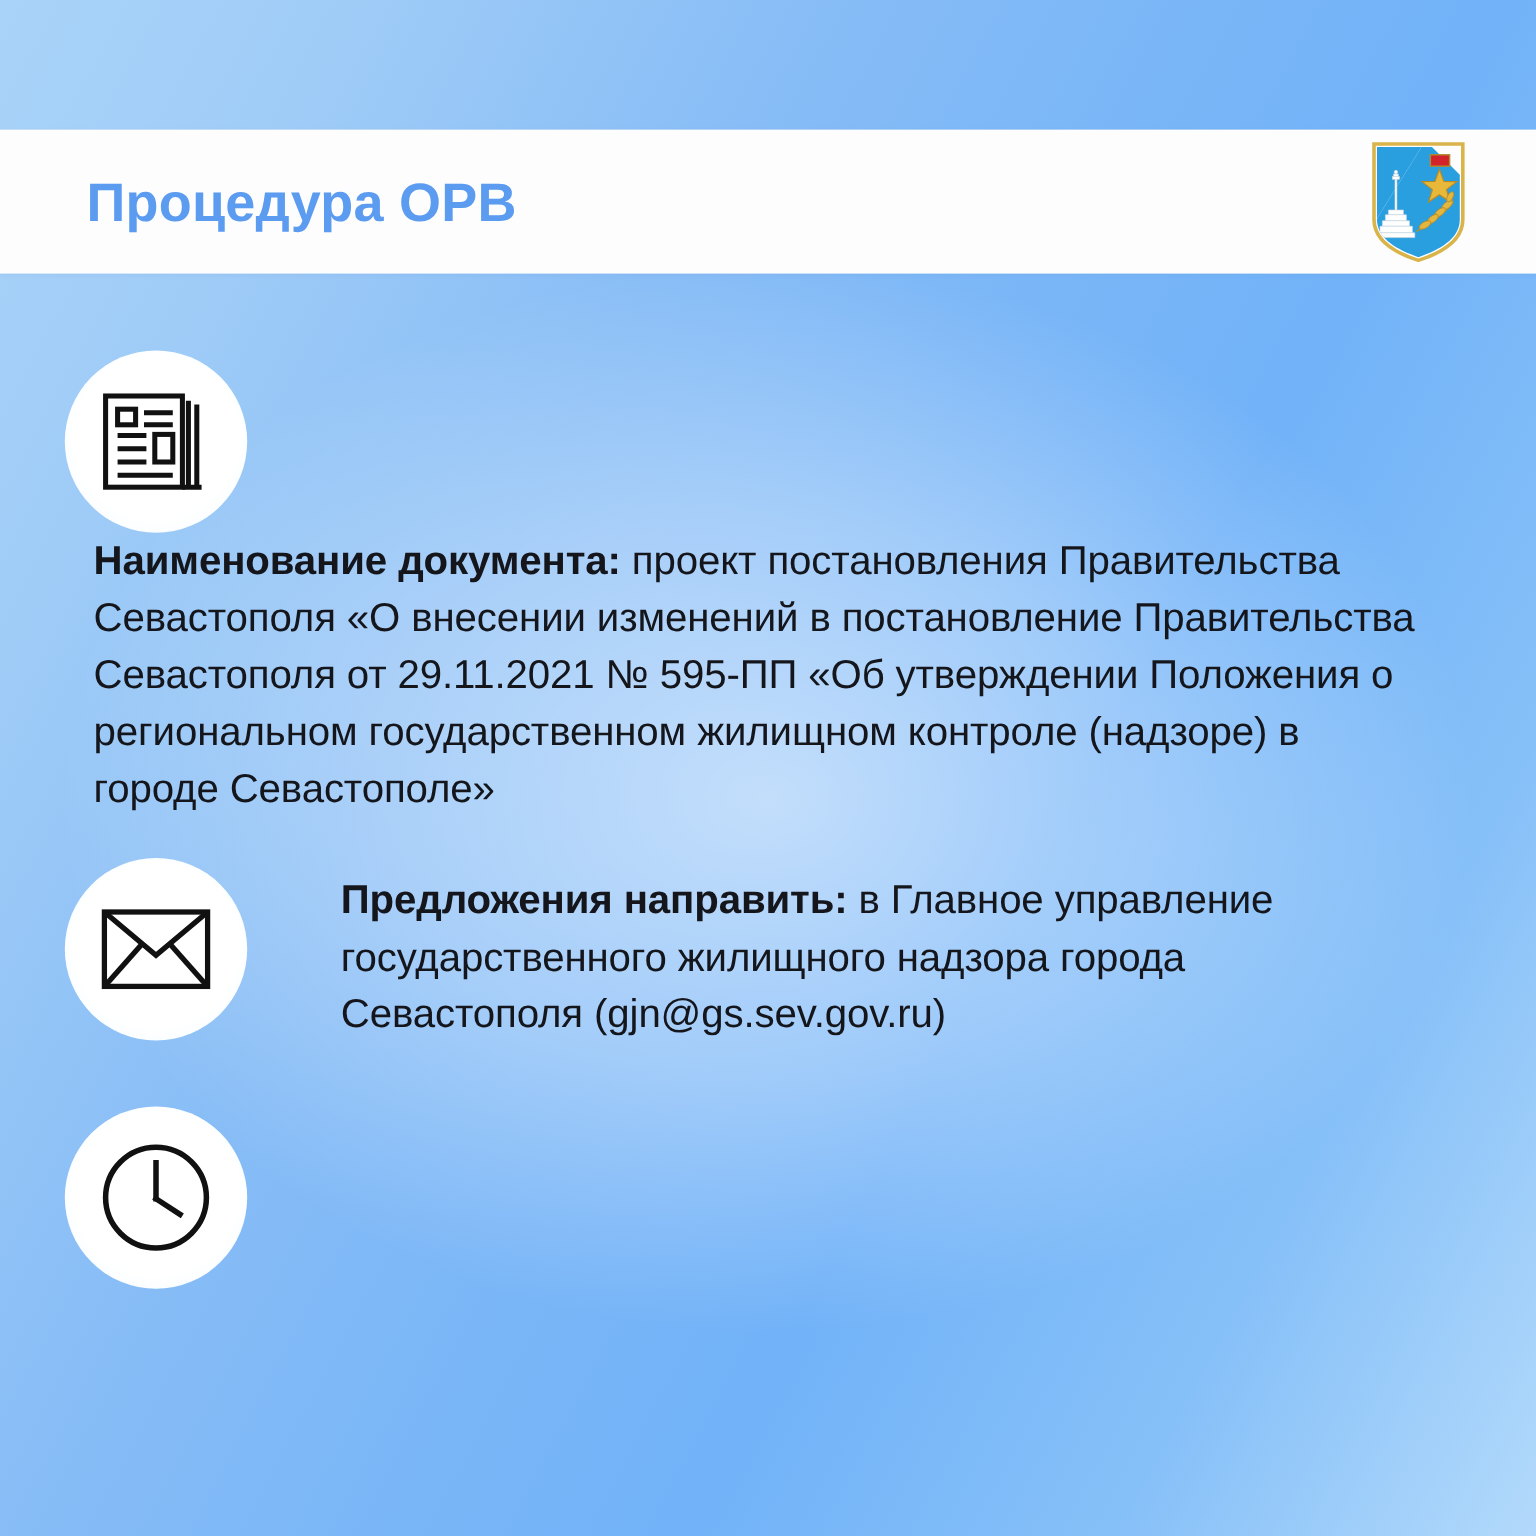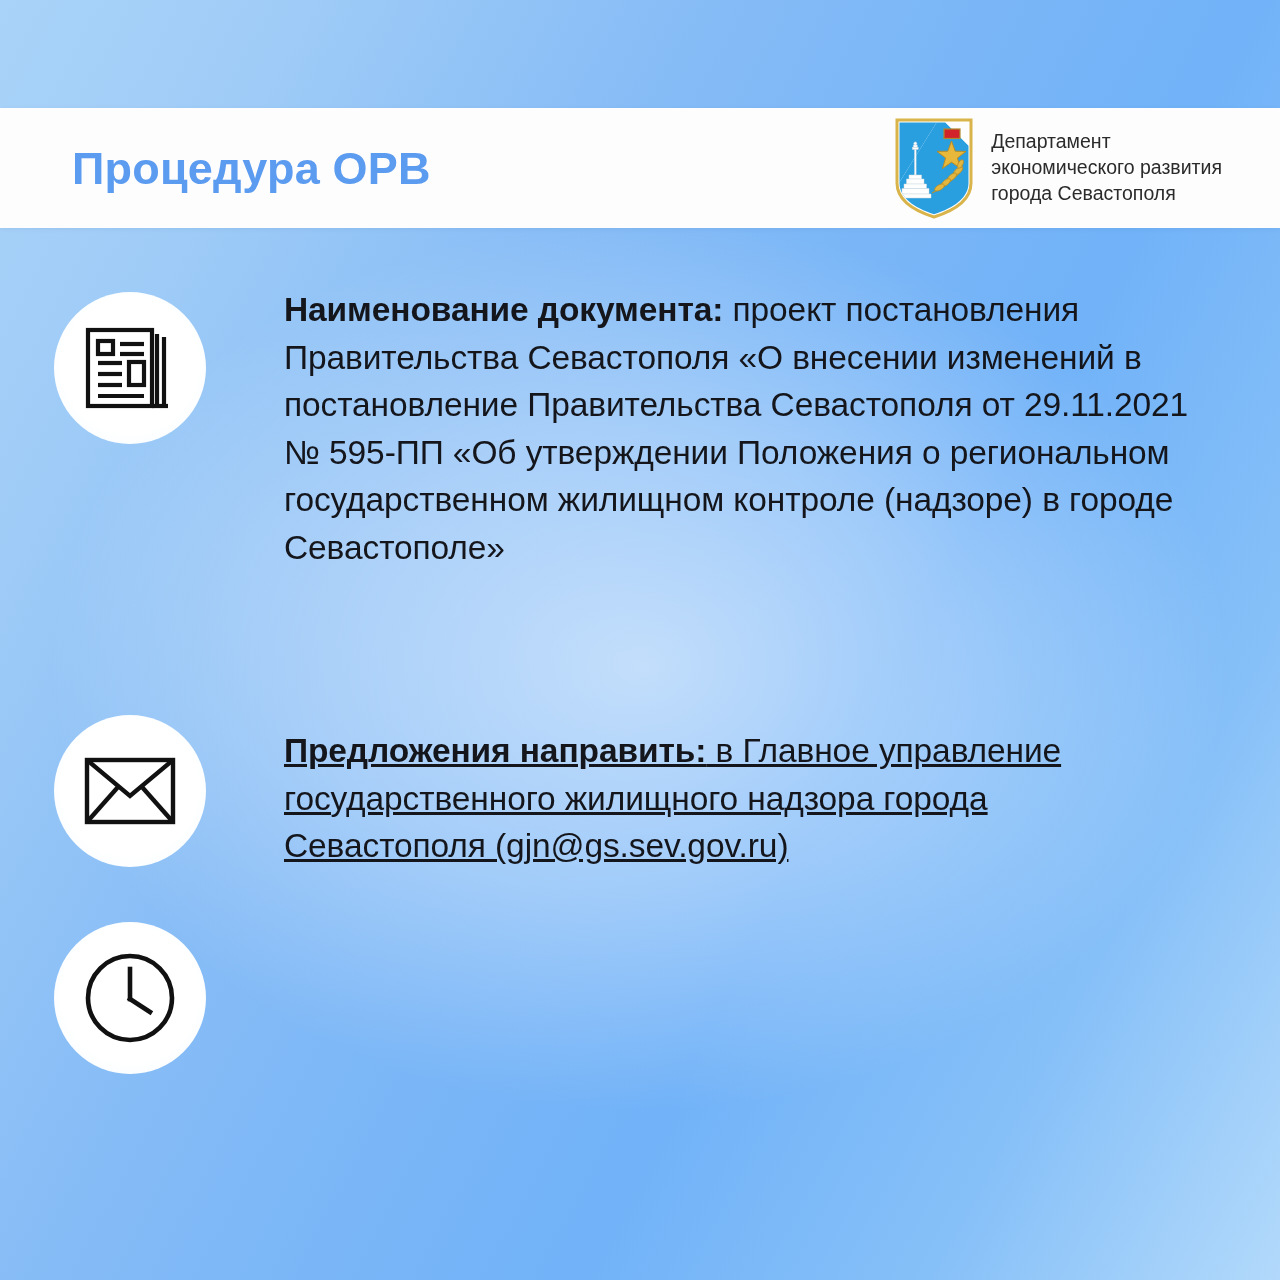--- a/index.html
+++ b/index.html
@@ -90,21 +90,21 @@
   }
 
   .block {
     position: absolute;
     left: 0;
     width: 1280px;
     display: flex;
     align-items: flex-start;
   }
 
-  .block-1 { top: 0px; }
+  .block-1 { top: 0px; flex-direction: column; }
   .block-2 { top: 433px; }
   .block-3 { top: 646px; }
 
   .icon-badge {
     position: relative;
     flex: 0 0 auto;
     width: 152px;
     height: 152px;
     margin-left: 54px;
     border-radius: 50%;
@@ -128,21 +128,21 @@
 
   .block-text b {
     font-weight: bold;
   }
 
   .block-1 .icon-badge { margin-top: 6px; }
   .block-2 .icon-badge { margin-top: -4px; }
   .block-3 .icon-badge { margin-top: -10px; }
 
   .block-1 .block-text { margin-top: 0px; }
-  .block-2 .block-text { margin-top: 8px; text-decoration: underline; }
+  .block-2 .block-text { margin-top: 8px; }
   .block-3 .block-text { margin-top: 2px; }
 </style>
 </head>
 <body>
 
 <div class="poster">
 
   <div class="header-bar">
 
     <div class="header-title">Процедура ОРВ</div>
@@ -187,25 +187,20 @@
             <path d="M68 48 C60 58 50 68 38 76 C48 72 60 63 69 52 Z"></path>
             <ellipse cx="64" cy="54" rx="5.4" ry="2.6" transform="rotate(-38 64 54)"></ellipse>
             <ellipse cx="58" cy="60" rx="5.4" ry="2.6" transform="rotate(-38 58 60)"></ellipse>
             <ellipse cx="52" cy="65.5" rx="5.4" ry="2.6" transform="rotate(-38 52 65.5)"></ellipse>
             <ellipse cx="45.5" cy="70.5" rx="5.4" ry="2.6" transform="rotate(-30 45.5 70.5)"></ellipse>
             <ellipse cx="66.5" cy="47" rx="4.6" ry="2.3" transform="rotate(-62 66.5 47)"></ellipse>
           </g>
         </g>
       </svg>
 
-      <div class="logo-text">
-        <span class="ln">Департамент</span>
-        <span class="ln">экономического развития</span>
-        <span class="ln">города Севастополя</span>
-      </div>
     </div>
   </div>
 
   <div class="blocks">
 
     <div class="block block-1">
       <div class="icon-badge">
         <svg width="92" height="88" viewBox="0 0 92 88">
           <g fill="none" stroke="#111111" stroke-width="4.2">
             <rect x="4" y="6" width="64" height="76"></rect>

